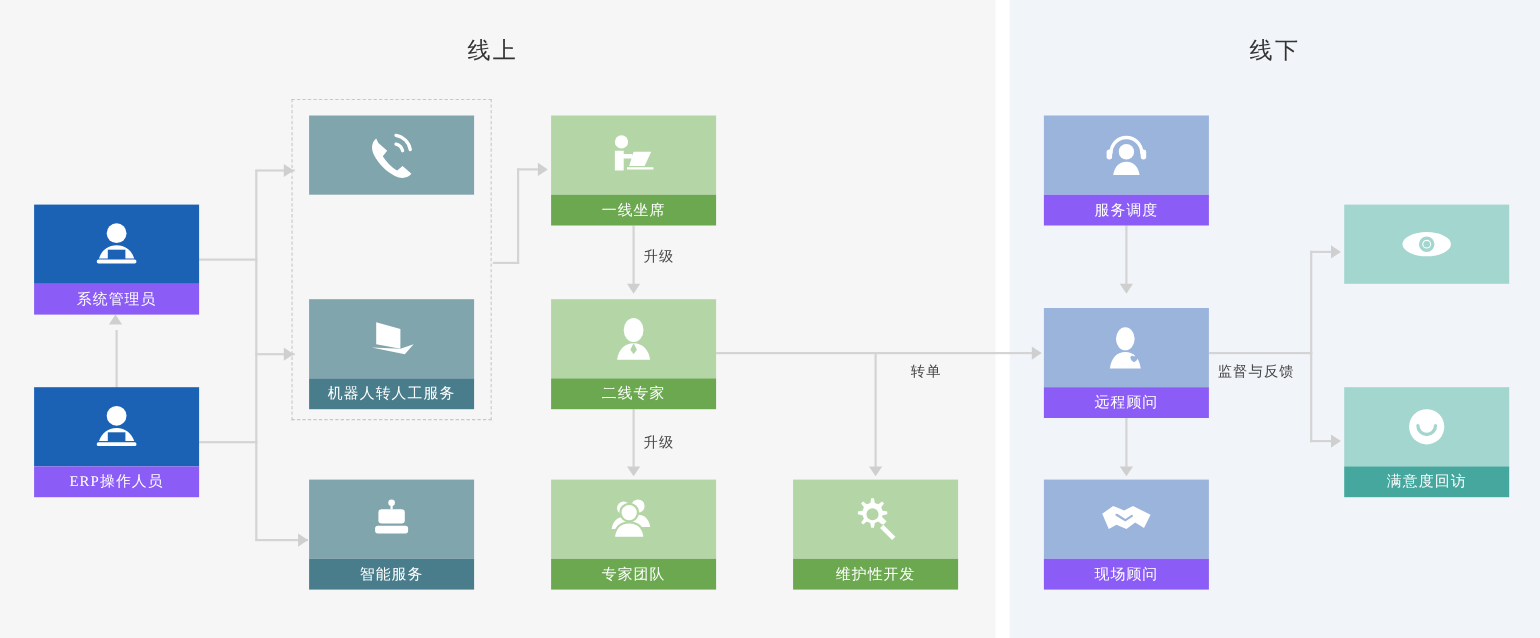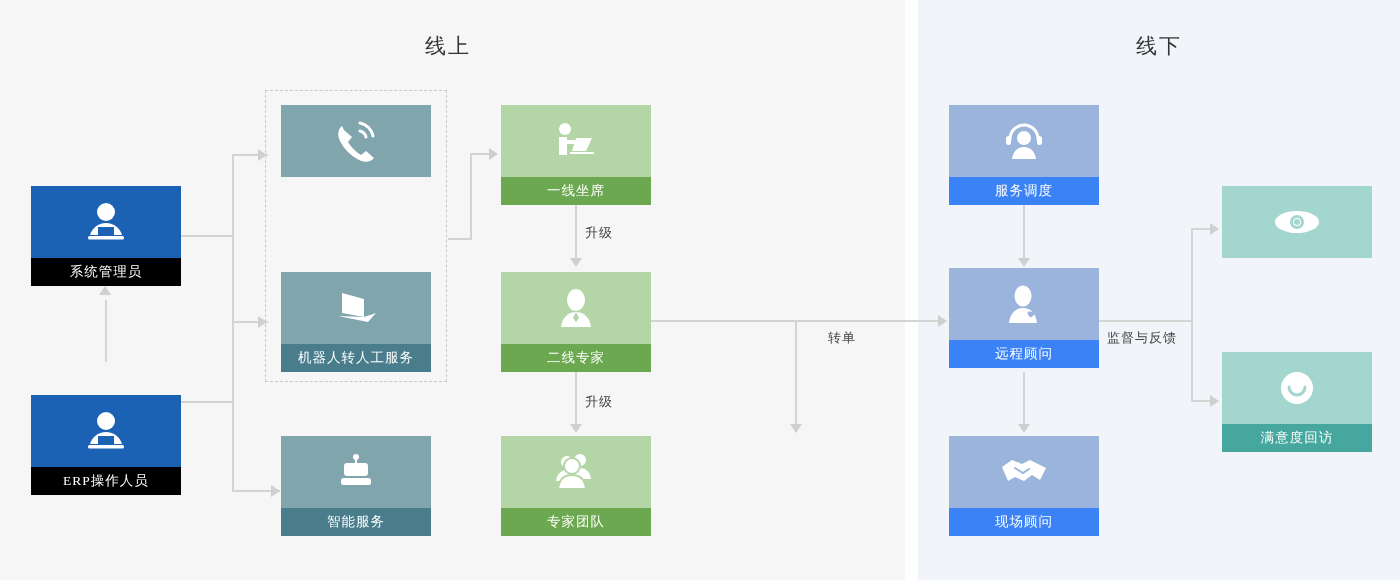--- a/index.html
+++ b/index.html
@@ -38,38 +38,38 @@
     display:flex;align-items:center;justify-content:center;
   }
   .card .icon svg{display:block;}
   .card .label{
     position:absolute;left:0;bottom:0;width:100%;height:28px;
     display:flex;align-items:center;justify-content:center;
     color:#fff;font-size:13.5px;letter-spacing:1px;white-space:nowrap;
   }
 
   
-  .c-blue  .icon{background:#1b62b5;} .c-blue  .label{background:#000000;}
+  .c-blue  .icon{background:#1b62b5;} .c-blue  .label{background:#8b5cf6;}
   .c-gray  .icon{background:#80a5ad;} .c-gray  .label{background:#4a7d8c;}
   .c-green .icon{background:#b4d6a6;} .c-green .label{background:#6ba84f;}
-  .c-lblue .icon{background:#9ab4dc;} .c-lblue .label{background:#3b82f6;}
+  .c-lblue .icon{background:#9ab4dc;} .c-lblue .label{background:#8b5cf6;}
   .c-teal  .icon{background:#a3d6ce;} .c-teal  .label{background:#46a79e;}
 
   
   #card-sysadmin {left:31px;  top:186px;}
-  #card-erp      {left:31px;  top:352px;margin-top:43px;}
+  #card-erp      {left:31px;  top:352px;}
   #card-phone400 {left:281px; top:105px;}
   #card-robot    {left:281px; top:272px;padding-left:12px;}
   #card-smart    {left:281px; top:436px;padding-left:36px;}
   #card-firstline{left:501px; top:105px;}
   #card-secondline{left:501px;top:272px;}
   #card-expert   {left:501px; top:436px;}
   #card-maintain {left:721px; top:436px;}
   #card-dispatch {left:949px; top:105px;}
-  #card-remote   {left:949px; top:268px;}
+  #card-remote   {left:949px; top:280px;}
   #card-onsite   {left:949px; top:436px;}
   #card-monitor  {left:1222px;top:186px;}
   #card-survey   {left:1222px;top:352px;}
 
   
   .ln{position:absolute;background:#d4d4d4;}
   .lh{height:2px;}
   .lv{width:2px;}
   .arrow{
     position:absolute;width:0;height:0;
@@ -235,20 +235,30 @@
         <path d="M16 18c-6 0-10 4-11 11h22c-1-7-5-11-11-11z" fill="#fff"></path>
         <circle cx="29" cy="8" r="6" fill="#fff"></circle>
         <path d="M29 16c-6 0-10 4-11 11h22c-1-7-5-11-11-11z" fill="#fff"></path>
         <circle cx="21" cy="14" r="8" fill="#fff" stroke="#b4d6a6" stroke-width="2"></circle>
         <path d="M21 23c-8 0-13 5-14 14h28c-1-9-6-14-14-14z" fill="#fff" stroke="#b4d6a6" stroke-width="2"></path>
       </svg>
     </div>
     <div class="label">专家团队</div>
   </div>
 
+  <div class="card c-green" id="card-maintain">
+    <div class="icon">
+      <svg width="44" height="42" viewBox="0 0 44 42">
+        <path d="M18 2l2.5 0 .8 4.2 3.2 1.3 3.4-2.6 1.8 1.8-2.6 3.4 1.3 3.2 4.2.8 0 2.5-4.2.8-1.3 3.2 2.6 3.4-1.8 1.8-3.4-2.6-3.2 1.3-.8 4.2-2.5 0-.8-4.2-3.2-1.3-3.4 2.6-1.8-1.8 2.6-3.4-1.3-3.2-4.2-.8 0-2.5 4.2-.8 1.3-3.2-2.6-3.4 1.8-1.8 3.4 2.6 3.2-1.3z" fill="#fff"></path>
+        <circle cx="19.2" cy="16.5" r="5.5" fill="#b4d6a6"></circle>
+        <path d="M24 21l5 5-3 3 11 11 3-3-11-11 3-3-5-5z" fill="#fff"></path>
+      </svg>
+    </div>
+    <div class="label">维护性开发</div>
+  </div>
 
   <div class="card c-lblue" id="card-dispatch">
     <div class="icon">
       <svg width="44" height="40" viewBox="0 0 44 40">
         <path d="M8 18a14 14 0 0 1 28 0" stroke="#fff" stroke-width="3" fill="none" stroke-linecap="round"></path>
         <rect x="4" y="15" width="5" height="9" rx="2.5" fill="#fff"></rect>
         <rect x="35" y="15" width="5" height="9" rx="2.5" fill="#fff"></rect>
         <circle cx="22" cy="17" r="7" fill="#fff"></circle>
         <path d="M22 26c-7 0-11 5-12 12h24c-1-7-5-12-12-12z" fill="#fff"></path>
       </svg>

